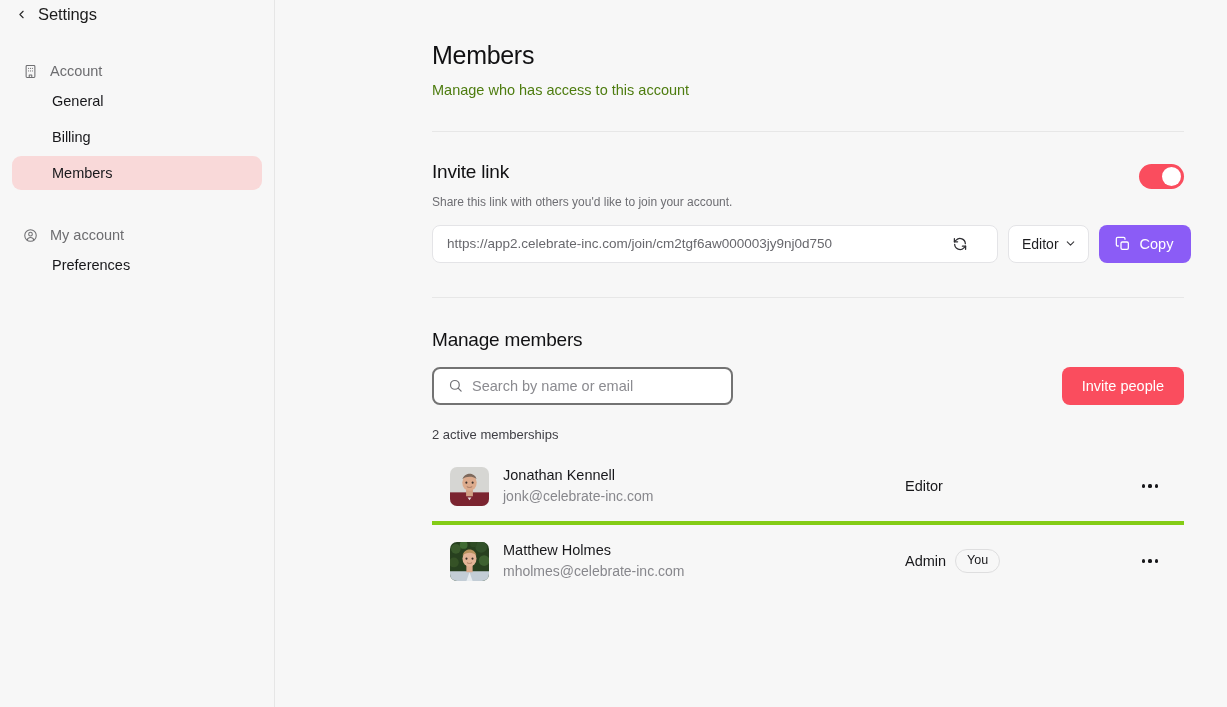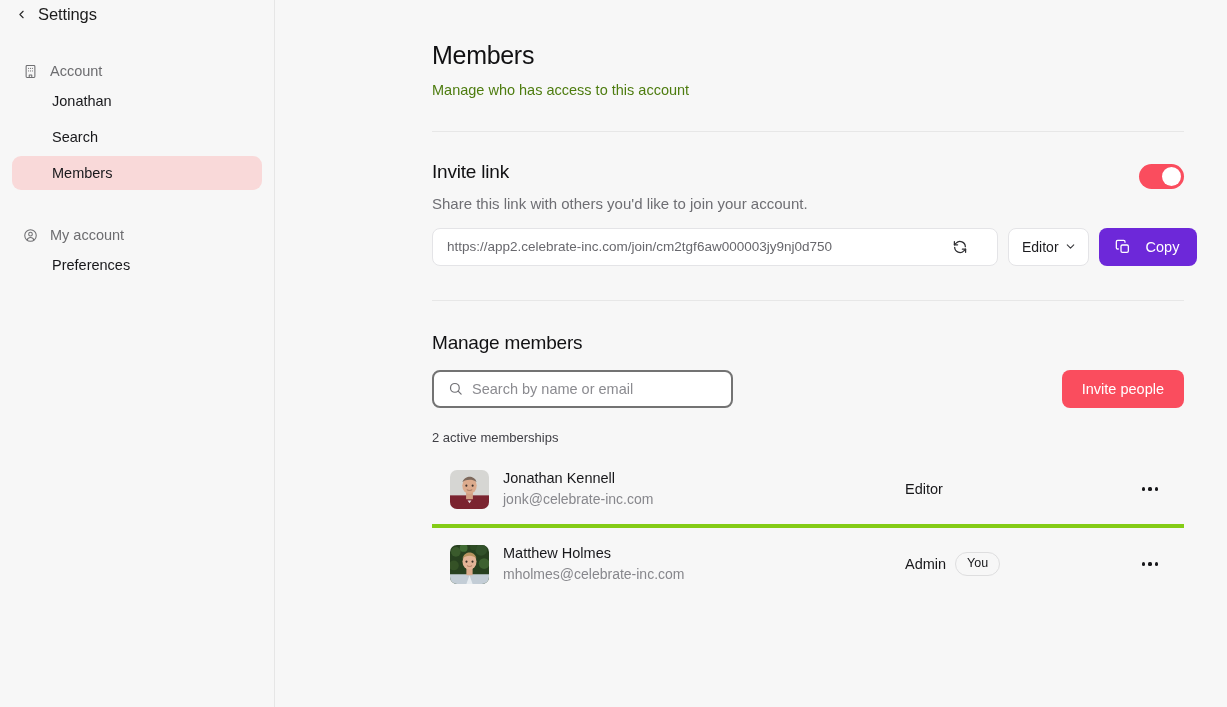--- a/index.html
+++ b/index.html
@@ -117,21 +117,21 @@
   
   .section-invite { margin-top: 29px; position: relative; }
   .sec-title {
     font-size: 19px;
     font-weight: 400;
     color: #111113;
     letter-spacing: -0.2px;
   }
   .sec-sub {
     margin-top: 12px;
-    font-size: 15px;
+    font-size: 12px;
     color: #6e6e73;
   }
   .toggle {
     position: absolute;
     right: 0;
     top: 3px;
     width: 45px; height: 25px;
     border-radius: 999px;
     background: #fa4d5e;
     cursor: pointer;
@@ -195,26 +195,26 @@
     font-size: 14px;
     color: #1d1d20;
     cursor: pointer;
   }
   .chev { display: flex; align-items: center; color: #3a3a3e; }
 
   .copy-btn {
     flex: 0 0 auto;
     height: 38px;
     padding: 0 18px 0 16px;
-    background: #6d28d9;
+    background: #8b5cf6;
     border: none;
     border-radius: 8px;
     display: flex;
     align-items: center;
-    gap: 15px;
+    gap: 9px;
     color: #ffffff;
     font-size: 14.5px;
     font-family: "Liberation Sans", sans-serif;
     cursor: pointer;
     text-align: right;
   }
 
   
   .section-manage { margin-top: 31px; }
   .manage-title {
@@ -370,24 +370,24 @@
               <line x1="15" y1="7" x2="15.01" y2="7"></line>
             <line x1="9" y1="11" x2="9.01" y2="11"></line>
               <line x1="12" y1="11" x2="12.01" y2="11"></line>
               <line x1="15" y1="11" x2="15.01" y2="11"></line>
             <path d="M10 21.5v-4h4v4"></path>
           </svg>
         </span>
         <span class="group-label">Account</span>
       </div>
       <div class="nav-item">
-        <span>Jonathan</span>
+        <span>General</span>
       </div>
       <div class="nav-item">
-        <span>Search</span>
+        <span>Billing</span>
       </div>
       <div class="nav-item active">
         <span>Members</span>
       </div>
     </div>
 
     <div class="nav-group">
       <div class="group-head">
         <span class="group-icon">
           <svg width="15" height="15" viewBox="0 0 24 24" fill="none" stroke="currentColor" stroke-width="1.7" stroke-linecap="round" stroke-linejoin="round">

